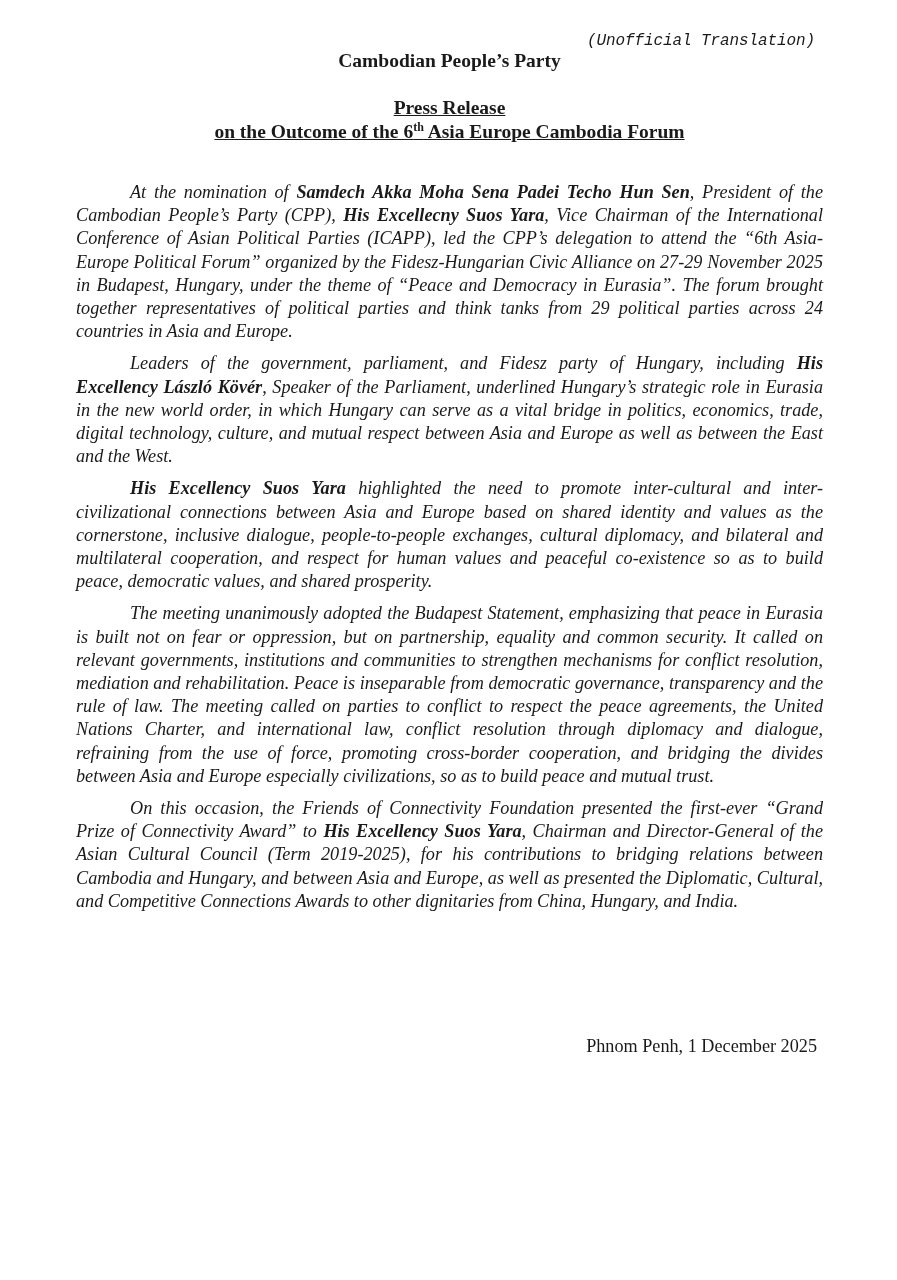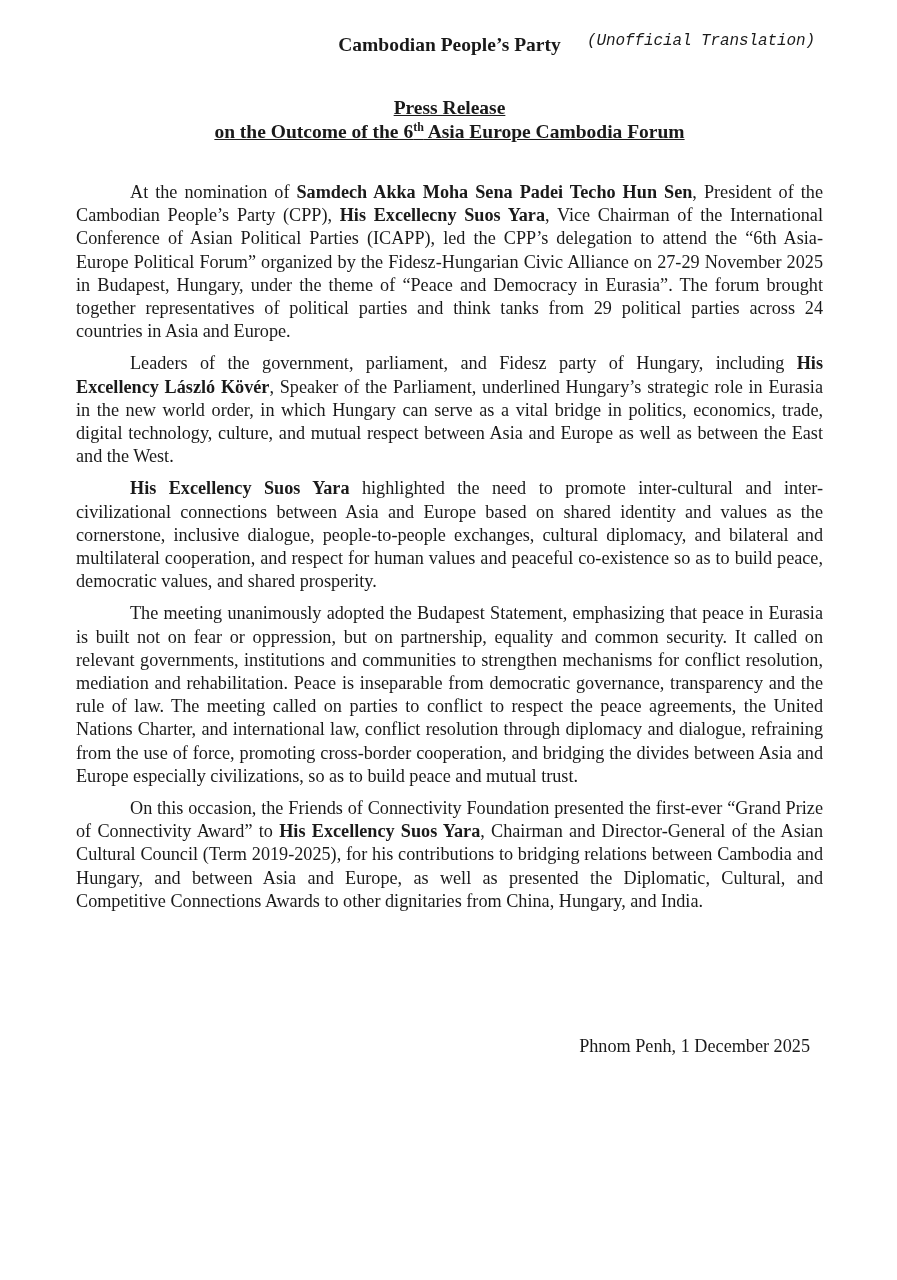--- a/index.html
+++ b/index.html
@@ -25,21 +25,21 @@
       position: absolute;
       top: 32px;
       right: 8px;
       font-family: Liberation Mono, monospace;
       font-style: italic;
       font-size: 16px;
       letter-spacing: -0.1px;
     }
     .party-name {
       position: absolute;
-      top: 34px;
+      top: 50px;
       left: 0;
       width: 747px;
       text-align: center;
       font-family: "Liberation Serif", serif;
       font-weight: bold;
       font-size: 19.5px;
     }
     .title-block {
       position: absolute;
       top: 96px;
@@ -59,26 +59,27 @@
       left: 0;
       width: 747px;
       font-family: "Liberation Serif", serif;
       font-size: 18.2px;
       line-height: 23.2px;
       text-align: justify;
     }
     .body p {
       margin: 0 0 9px 0;
       text-indent: 54px;
+      font-style: italic;
     }
     .body b { font-weight: bold; }
     .signoff {
       position: absolute;
       top: 1036px;
-      right: 13px;
+      right: 6px;
       font-family: "Liberation Serif", serif;
       font-size: 18.2px;
     }
   </style>
 </head>
 <body>
 
 <div class="page">
 
   <div class="translation-note">(Unofficial Translation)</div>

